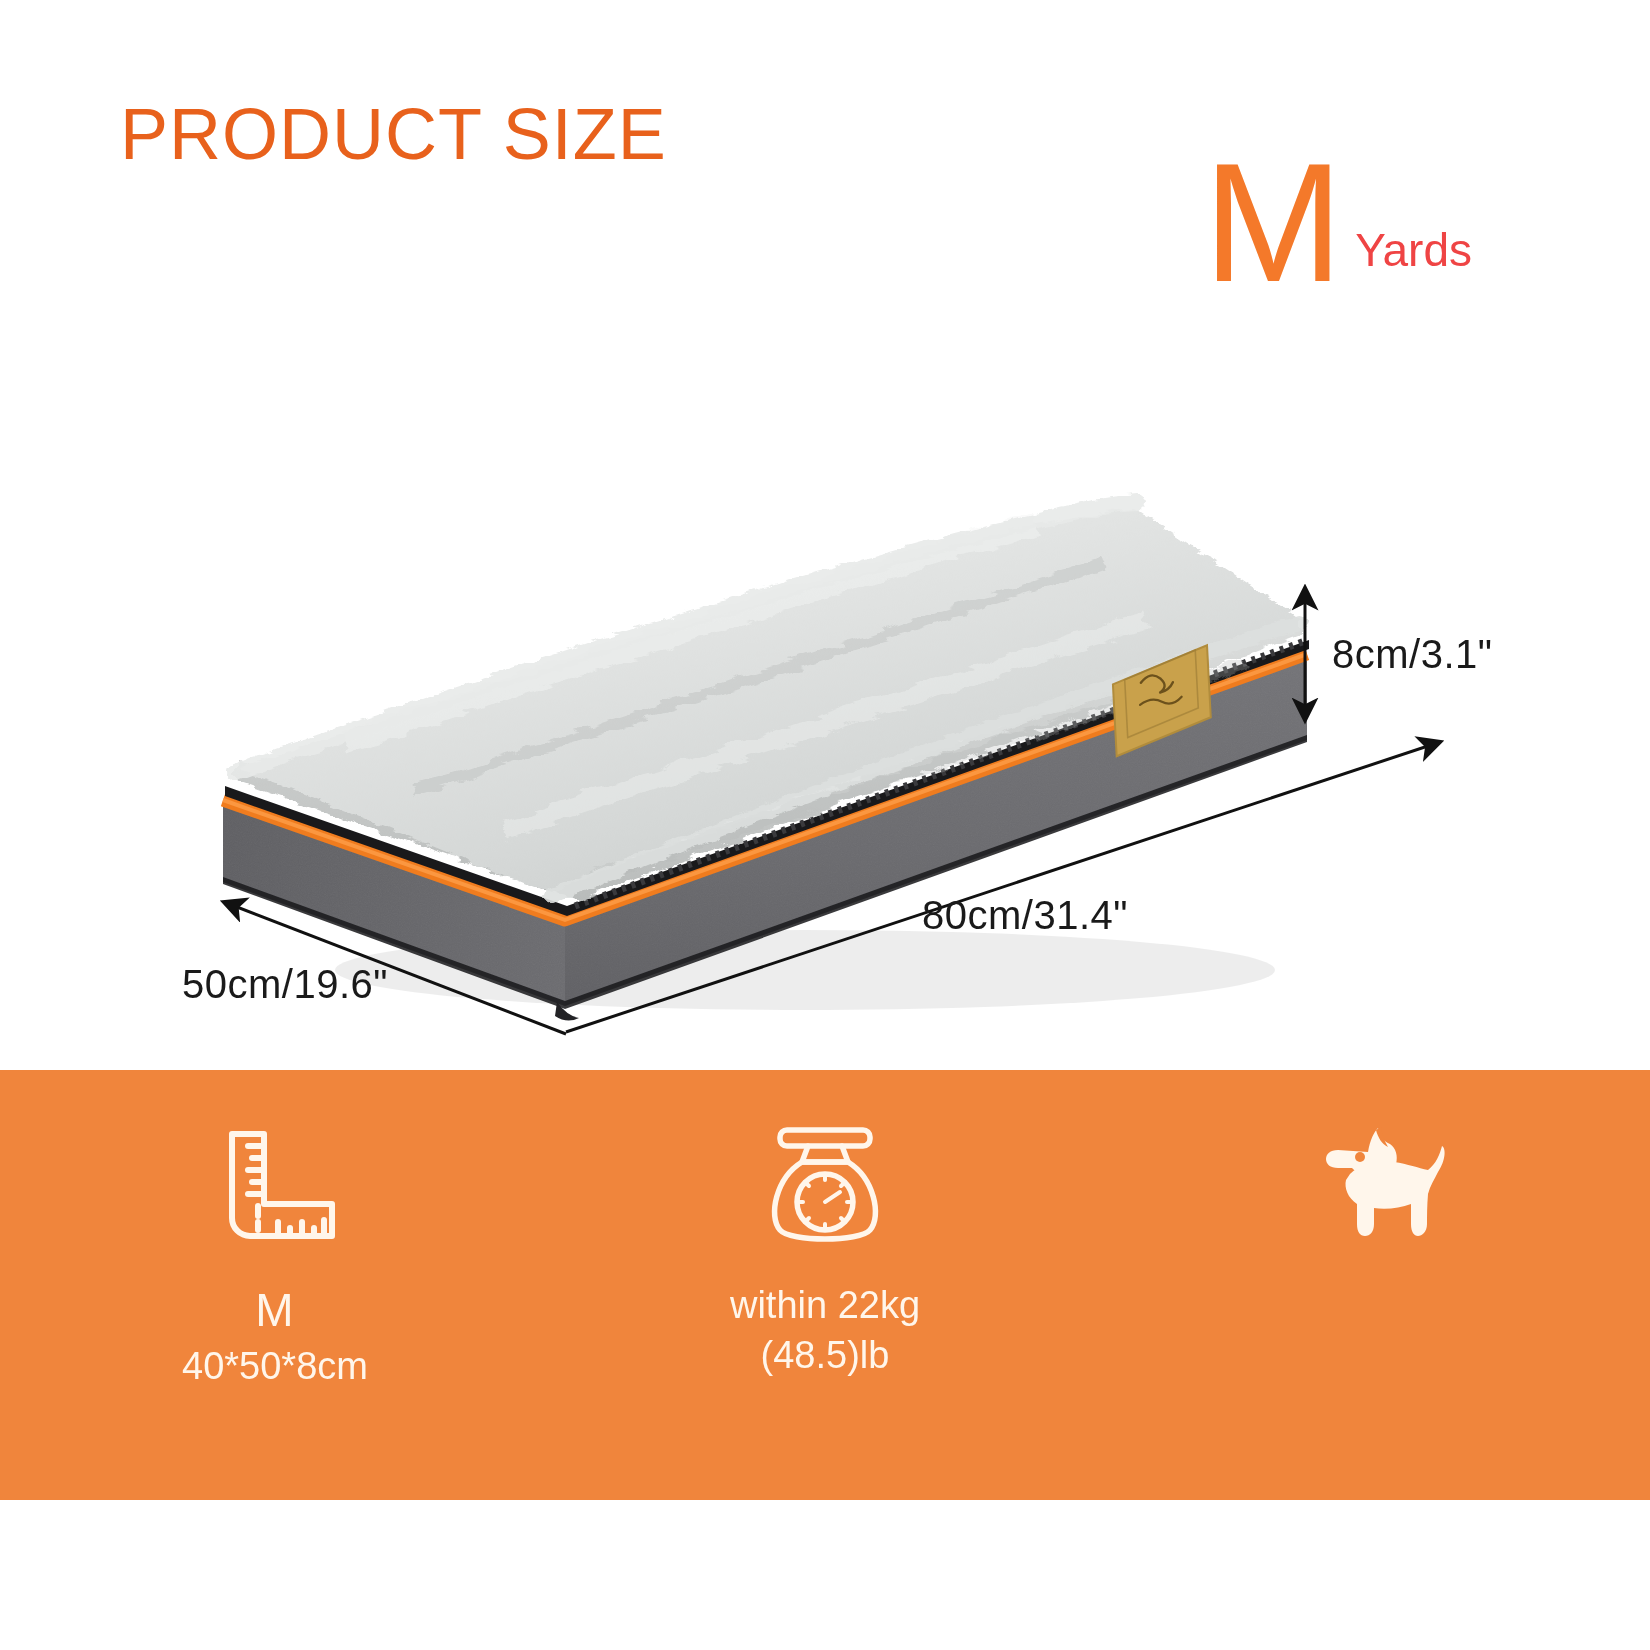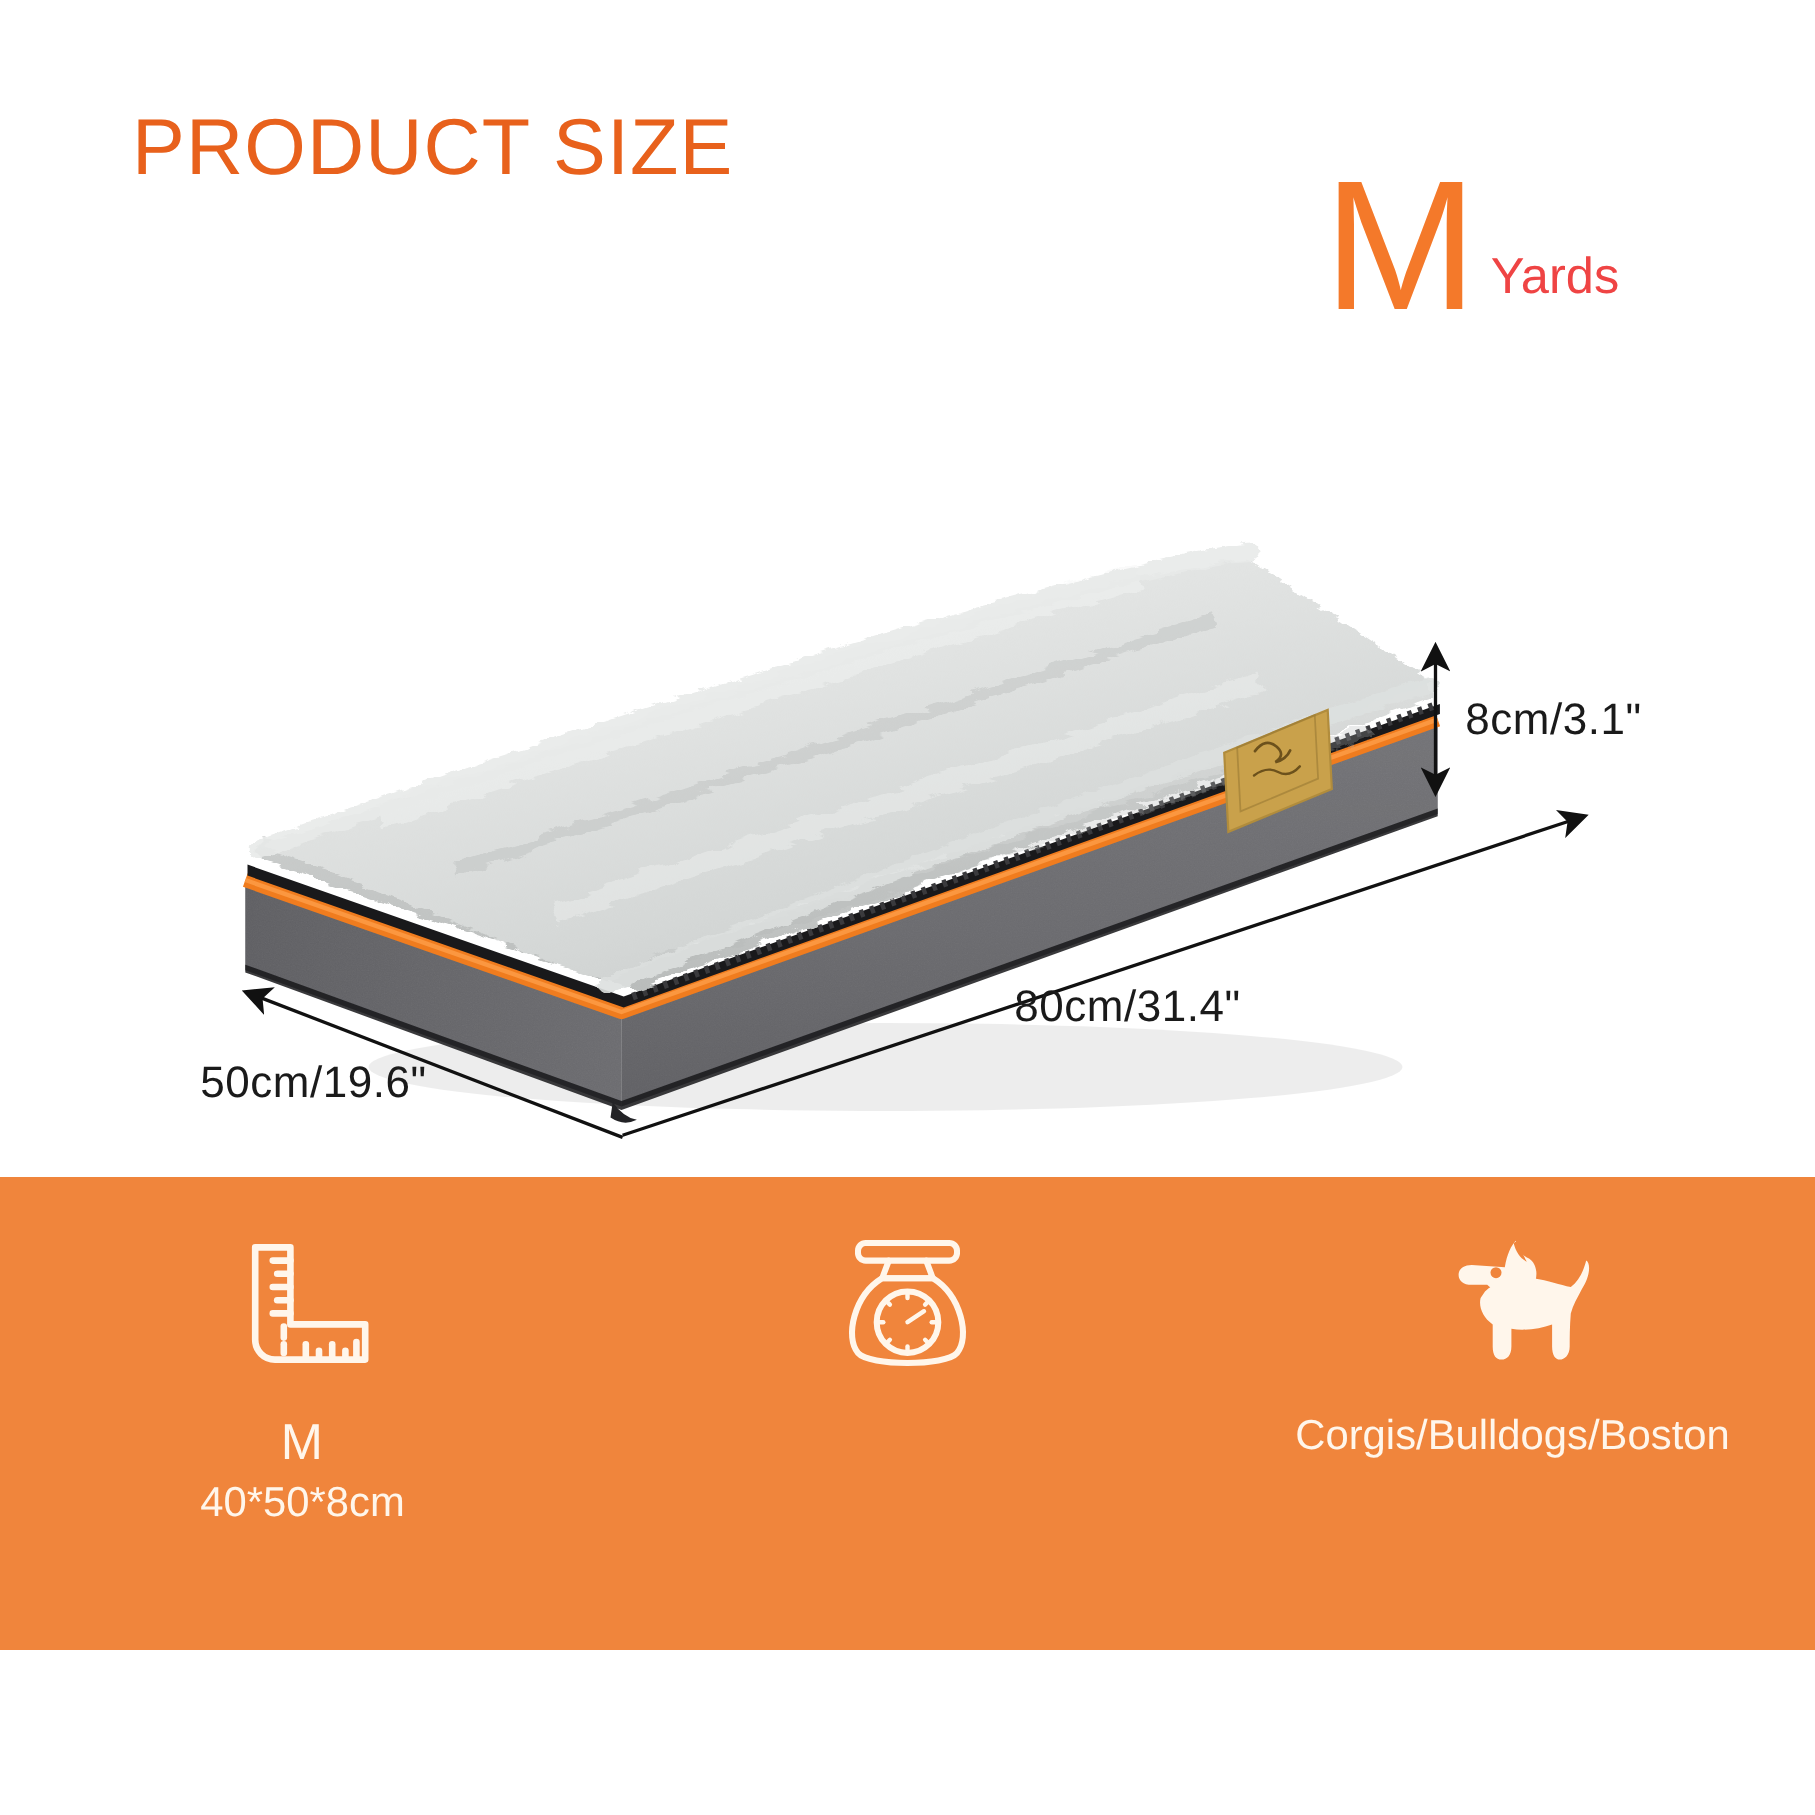--- a/index.html
+++ b/index.html
@@ -318,20 +318,24 @@
             <path d="M 95 110 L 91 106"></path>
             <path d="M 75 118 L 75 112"></path>
             <path d="M 55 110 L 59 106"></path>
             <path d="M 47 90 L 53 90"></path>
             <path d="M 55 70 L 59 74"></path>
           </g>
 
           <path d="M 75 90 L 90 80" stroke-width="4"></path>
         </svg>
       </div>
+      <div class="banner-lines">
+        <div class="banner-line">within 22kg</div>
+        <div class="banner-line">(48.5)lb</div>
+      </div>
     </div>
 
     <div class="banner-col">
       <div class="banner-icon">
         <svg width="170" height="150" viewBox="0 0 170 150">
           <g fill="#FFF6EB">
 
             <path d="M 60 62
                      C 70 52, 88 48, 104 50
                      C 118 52, 128 56, 138 58
@@ -359,20 +363,17 @@
                      C 40 56, 36 52, 36 47
                      C 36 42, 40 38, 48 38 Z"></path>
 
             <path d="M 86 18 C 88 26, 92 32, 98 35
                      C 94 28, 92 22, 91 15 Z" fill="#F0853C"></path>
 
             <circle cx="70" cy="45" r="5" fill="#F0853C"></circle>
           </g>
         </svg>
       </div>
-      <div class="banner-lines">
-        <div class="banner-line">Corgis/Bulldogs/Boston</div>
-      </div>
     </div>
 
   </div>
 
 </div>
 
 </body></html>

